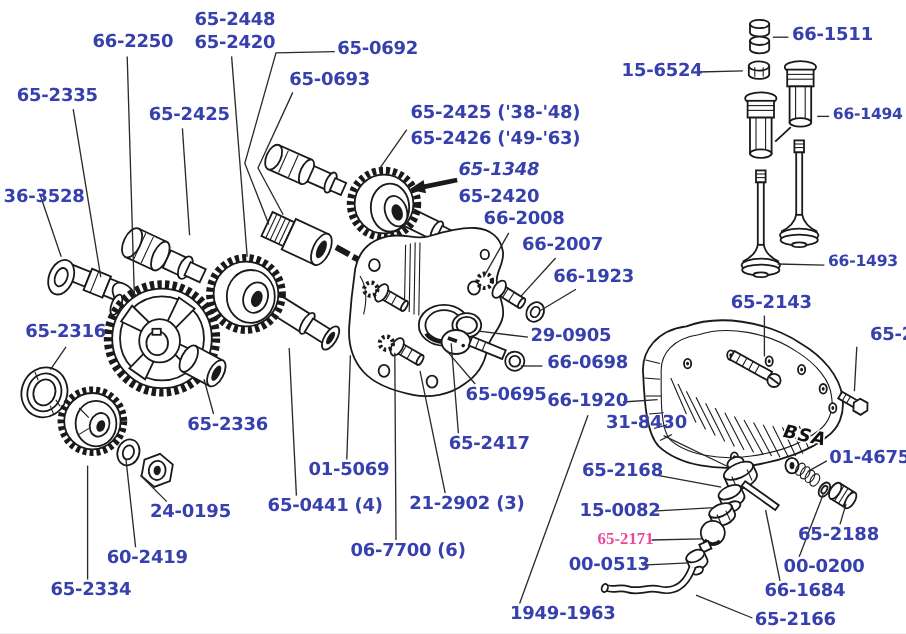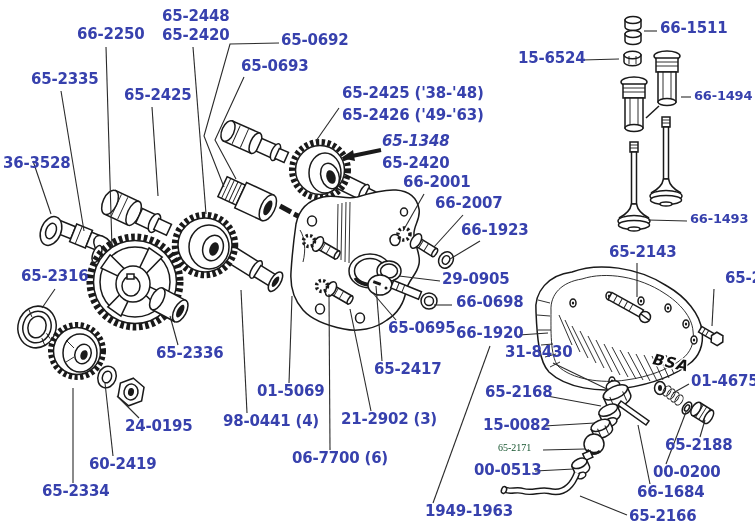--- a/index.html
+++ b/index.html
@@ -1,22 +1,22 @@
 <!DOCTYPE html>
 <html><head>
 <meta charset="utf-8">
 <style>
   html,body{margin:0;padding:0;background:#e8e8e8;}
   #stage{position:relative;width:755px;height:528px;background:#ffffff;overflow:hidden;
          font-family:"DejaVu Sans",sans-serif;}
   #art{position:absolute;left:0;top:0;}
   .label{position:absolute;white-space:nowrap;color:#3741ad;font-weight:bold;
          font-size:15px;line-height:1.05;letter-spacing:-0.2px;}
-  .label.plain{color:#14532d;font-weight:normal;font-family:"Liberation Serif","DejaVu Serif",serif;
-         font-size:10px;letter-spacing:0;}
+  .label.plain{color:#ec4899;font-weight:bold;font-family:"Liberation Serif","DejaVu Serif",serif;
+         font-size:14px;letter-spacing:0;}
   .label.small{font-size:13px;}
   
   .ln{fill:none;stroke:#1a1a1a;stroke-width:1.5;}
   .th{fill:none;stroke:#1a1a1a;stroke-width:0.9;}
   .fw{fill:#ffffff;stroke:#1a1a1a;stroke-width:1.5;}
   .fd{fill:#1a1a1a;stroke:none;}
   .teeth{fill:none;stroke:#1a1a1a;}
   .leader{fill:none;stroke:#2a2a2a;stroke-width:1.1;}
 </style>
 </head>
@@ -460,28 +460,28 @@
         <polyline points="382,361 376,286" class="leader"></polyline>
       </g>
 </svg>
 
 <div id="labels">
       <div class="label" style="left: 162px; top: 9px;">65-2448</div>
       <div class="label" style="left: 162px; top: 28px;">65-2420</div>
       <div class="label" style="left: 77px; top: 27px; text-align: center;">66-2250</div>
       <div class="label" style="left: 281px; top: 33px;">65-0692</div>
       <div class="label" style="left: 241px; top: 59px;">65-0693</div>
-      <div class="label" style="left: 31px; top: 72px;">65-2335</div>
+      <div class="label" style="left: 14px; top: 72px;">65-2335</div>
       <div class="label" style="left: 124px; top: 88px;">65-2425</div>
       <div class="label" style="left: 3px; top: 144px; margin-top: 12px;">36-3528</div>
       <div class="label" style="left: 342px; top: 86px;">65-2425 ('38-'48)</div>
       <div class="label" style="left: 342px; top: 108px;">65-2426 ('49-'63)</div>
       <div class="label" style="left: 382px; top: 134px; font-style: italic;">65-1348</div>
       <div class="label" style="left: 382px; top: 156px;">65-2420</div>
-      <div class="label" style="left: 403px; top: 175px;">66-2001</div>
+      <div class="label" style="left: 403px; top: 175px;">66-2008</div>
       <div class="label" style="left: 435px; top: 196px;">66-2007</div>
       <div class="label" style="left: 461px; top: 223px;">66-1923</div>
       <div class="label" style="left: 660px; top: 21px;">66-1511</div>
       <div class="label" style="left: 518px; top: 51px;">15-6524</div>
       <div class="label small" style="left: 694px; top: 89px;">66-1494</div>
       <div class="label small" style="left: 690px; top: 212px;">66-1493</div>
       <div class="label" style="left: 609px; top: 245px;">65-2143</div>
       <div class="label" style="left: 681px; top: 271px; margin-left: 44px;">65-2157</div>
       <div class="label" style="left: 442px; top: 272px;">29-0905</div>
       <div class="label" style="left: 456px; top: 295px;">66-0698</div>
@@ -496,19 +496,19 @@
       <div class="label" style="left: 653px; top: 465px;">00-0200</div>
       <div class="label" style="left: 637px; top: 485px;">66-1684</div>
       <div class="label" style="left: 425px; top: 504px;">1949-1963</div>
       <div class="label" style="left: 629px; top: 509px;">65-2166</div>
       <div class="label" style="left: 21px; top: 269px;">65-2316</div>
       <div class="label" style="left: 156px; top: 346px;">65-2336</div>
       <div class="label" style="left: 125px; top: 419px; text-align: right;">24-0195</div>
       <div class="label" style="left: 89px; top: 457px;">60-2419</div>
       <div class="label" style="left: 42px; top: 484px;">65-2334</div>
       <div class="label" style="left: 257px; top: 384px;">01-5069</div>
-      <div class="label" style="left: 223px; top: 414px;">98-0441 (4)</div>
+      <div class="label" style="left: 223px; top: 414px;">65-0441 (4)</div>
       <div class="label" style="left: 341px; top: 412px;">21-2902 (3)</div>
       <div class="label" style="left: 292px; top: 451px;">06-7700 (6)</div>
       <div class="label" style="left: 388px; top: 321px;">65-0695</div>
       <div class="label" style="left: 374px; top: 362px;">65-2417</div>
     </div>
 </div>
 
 </body></html>

